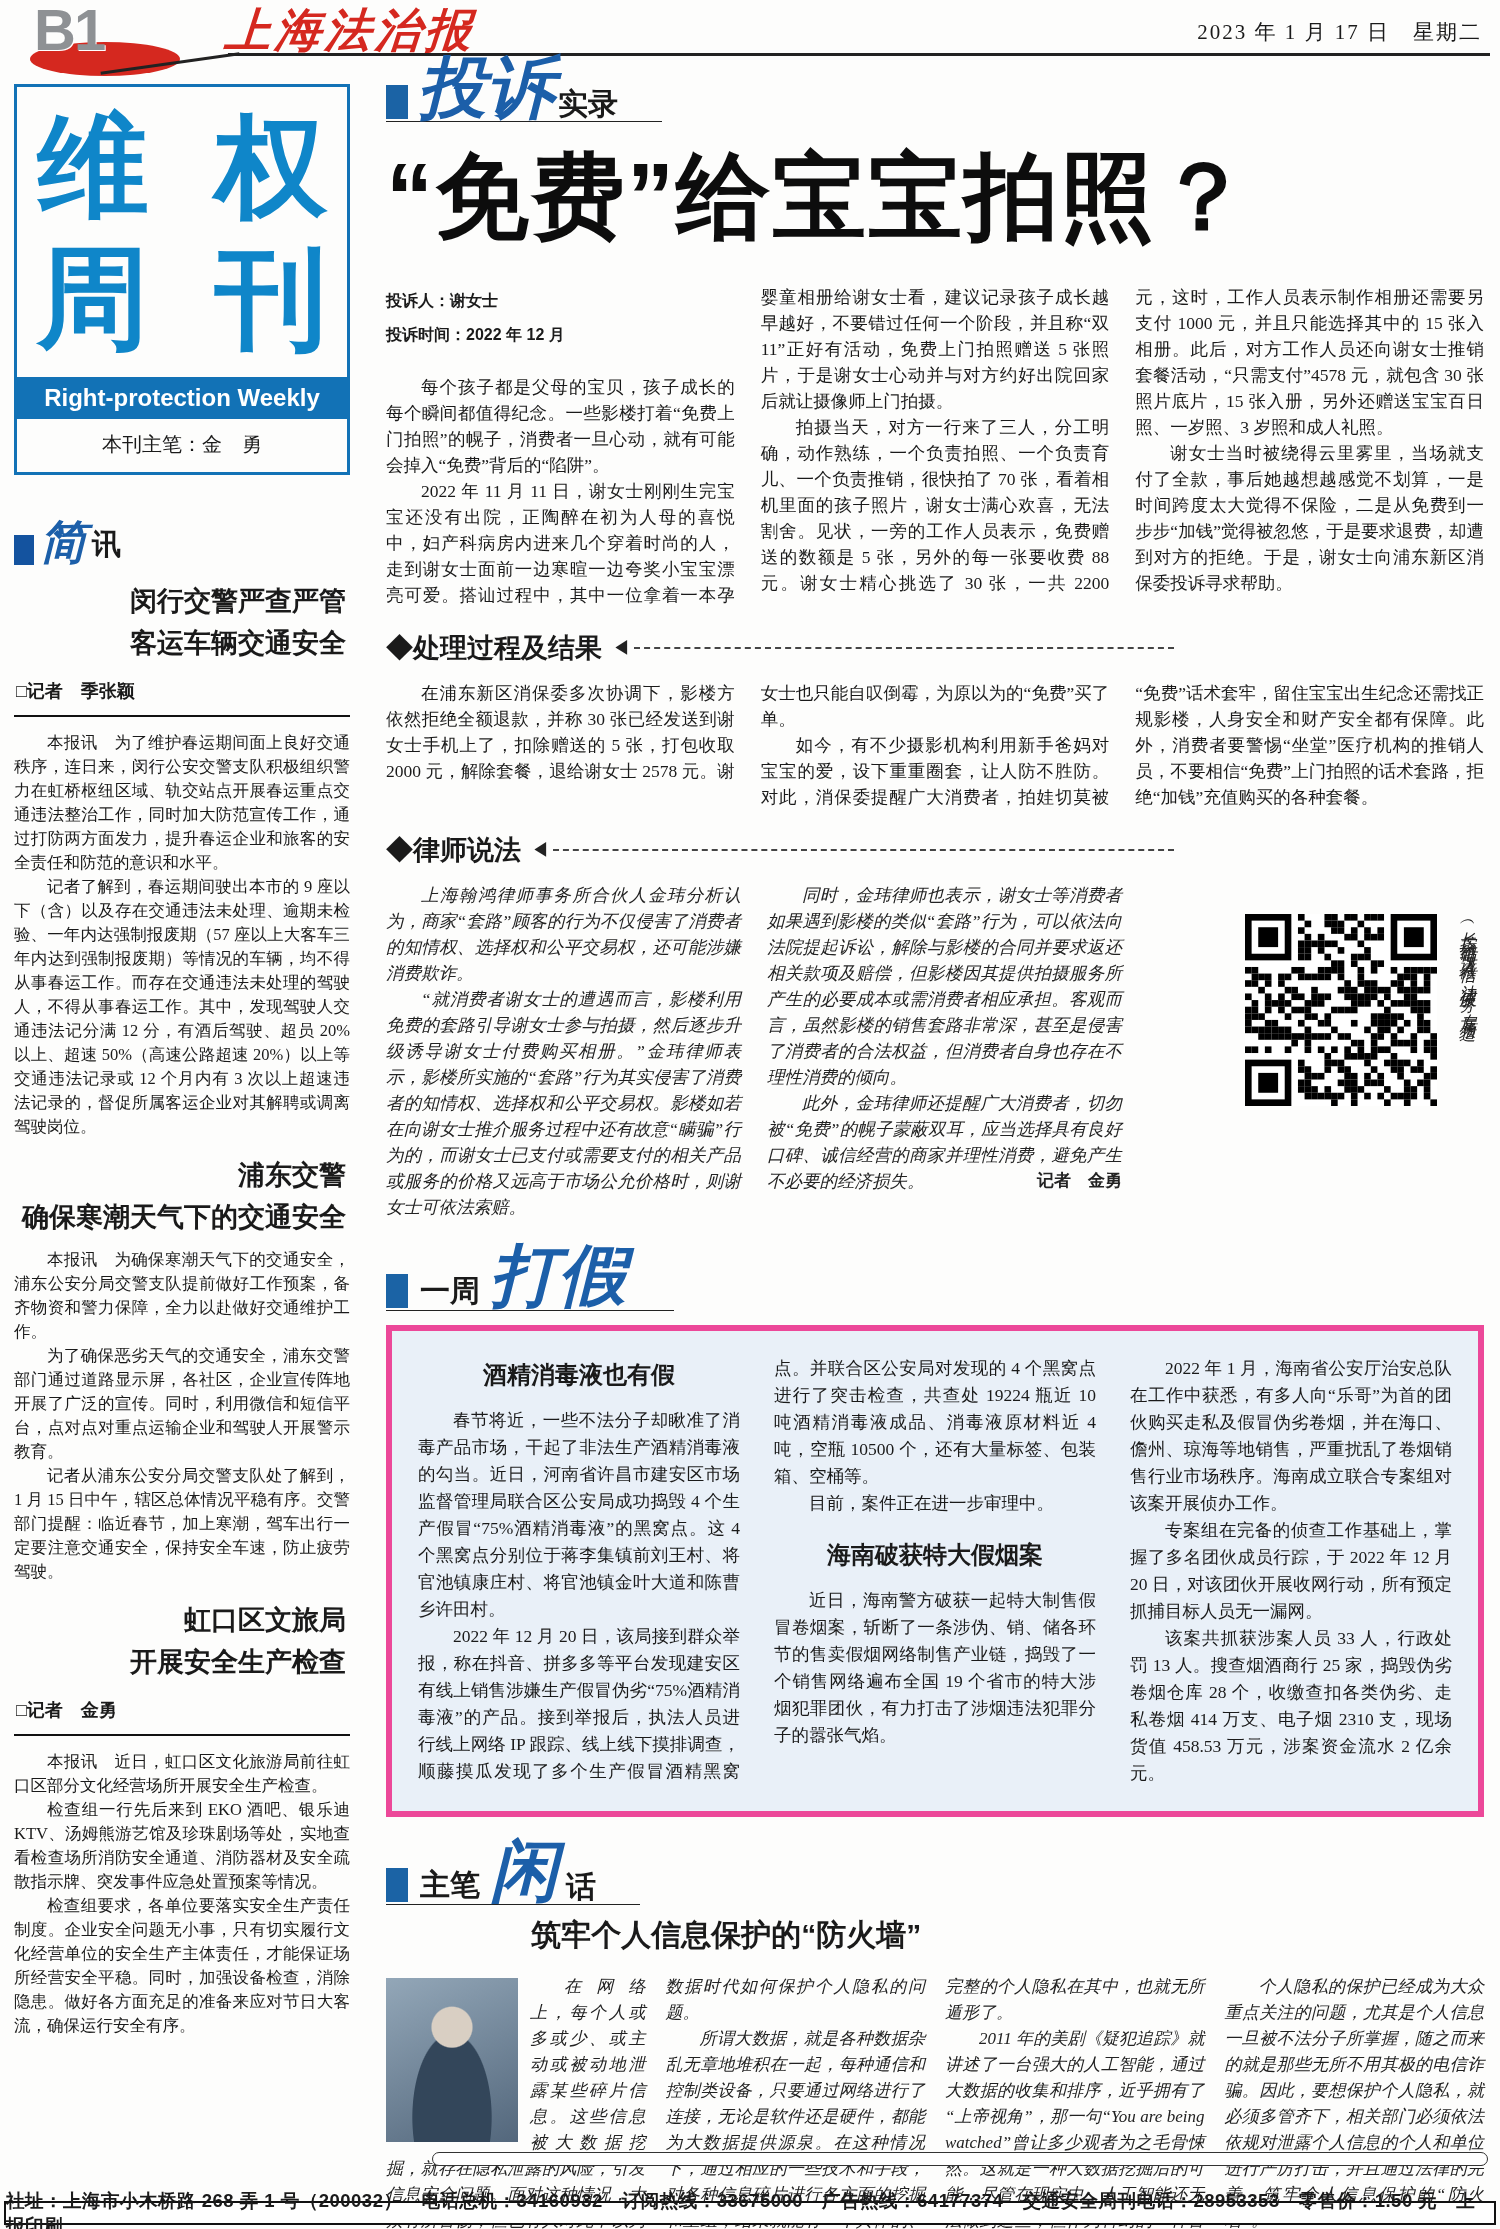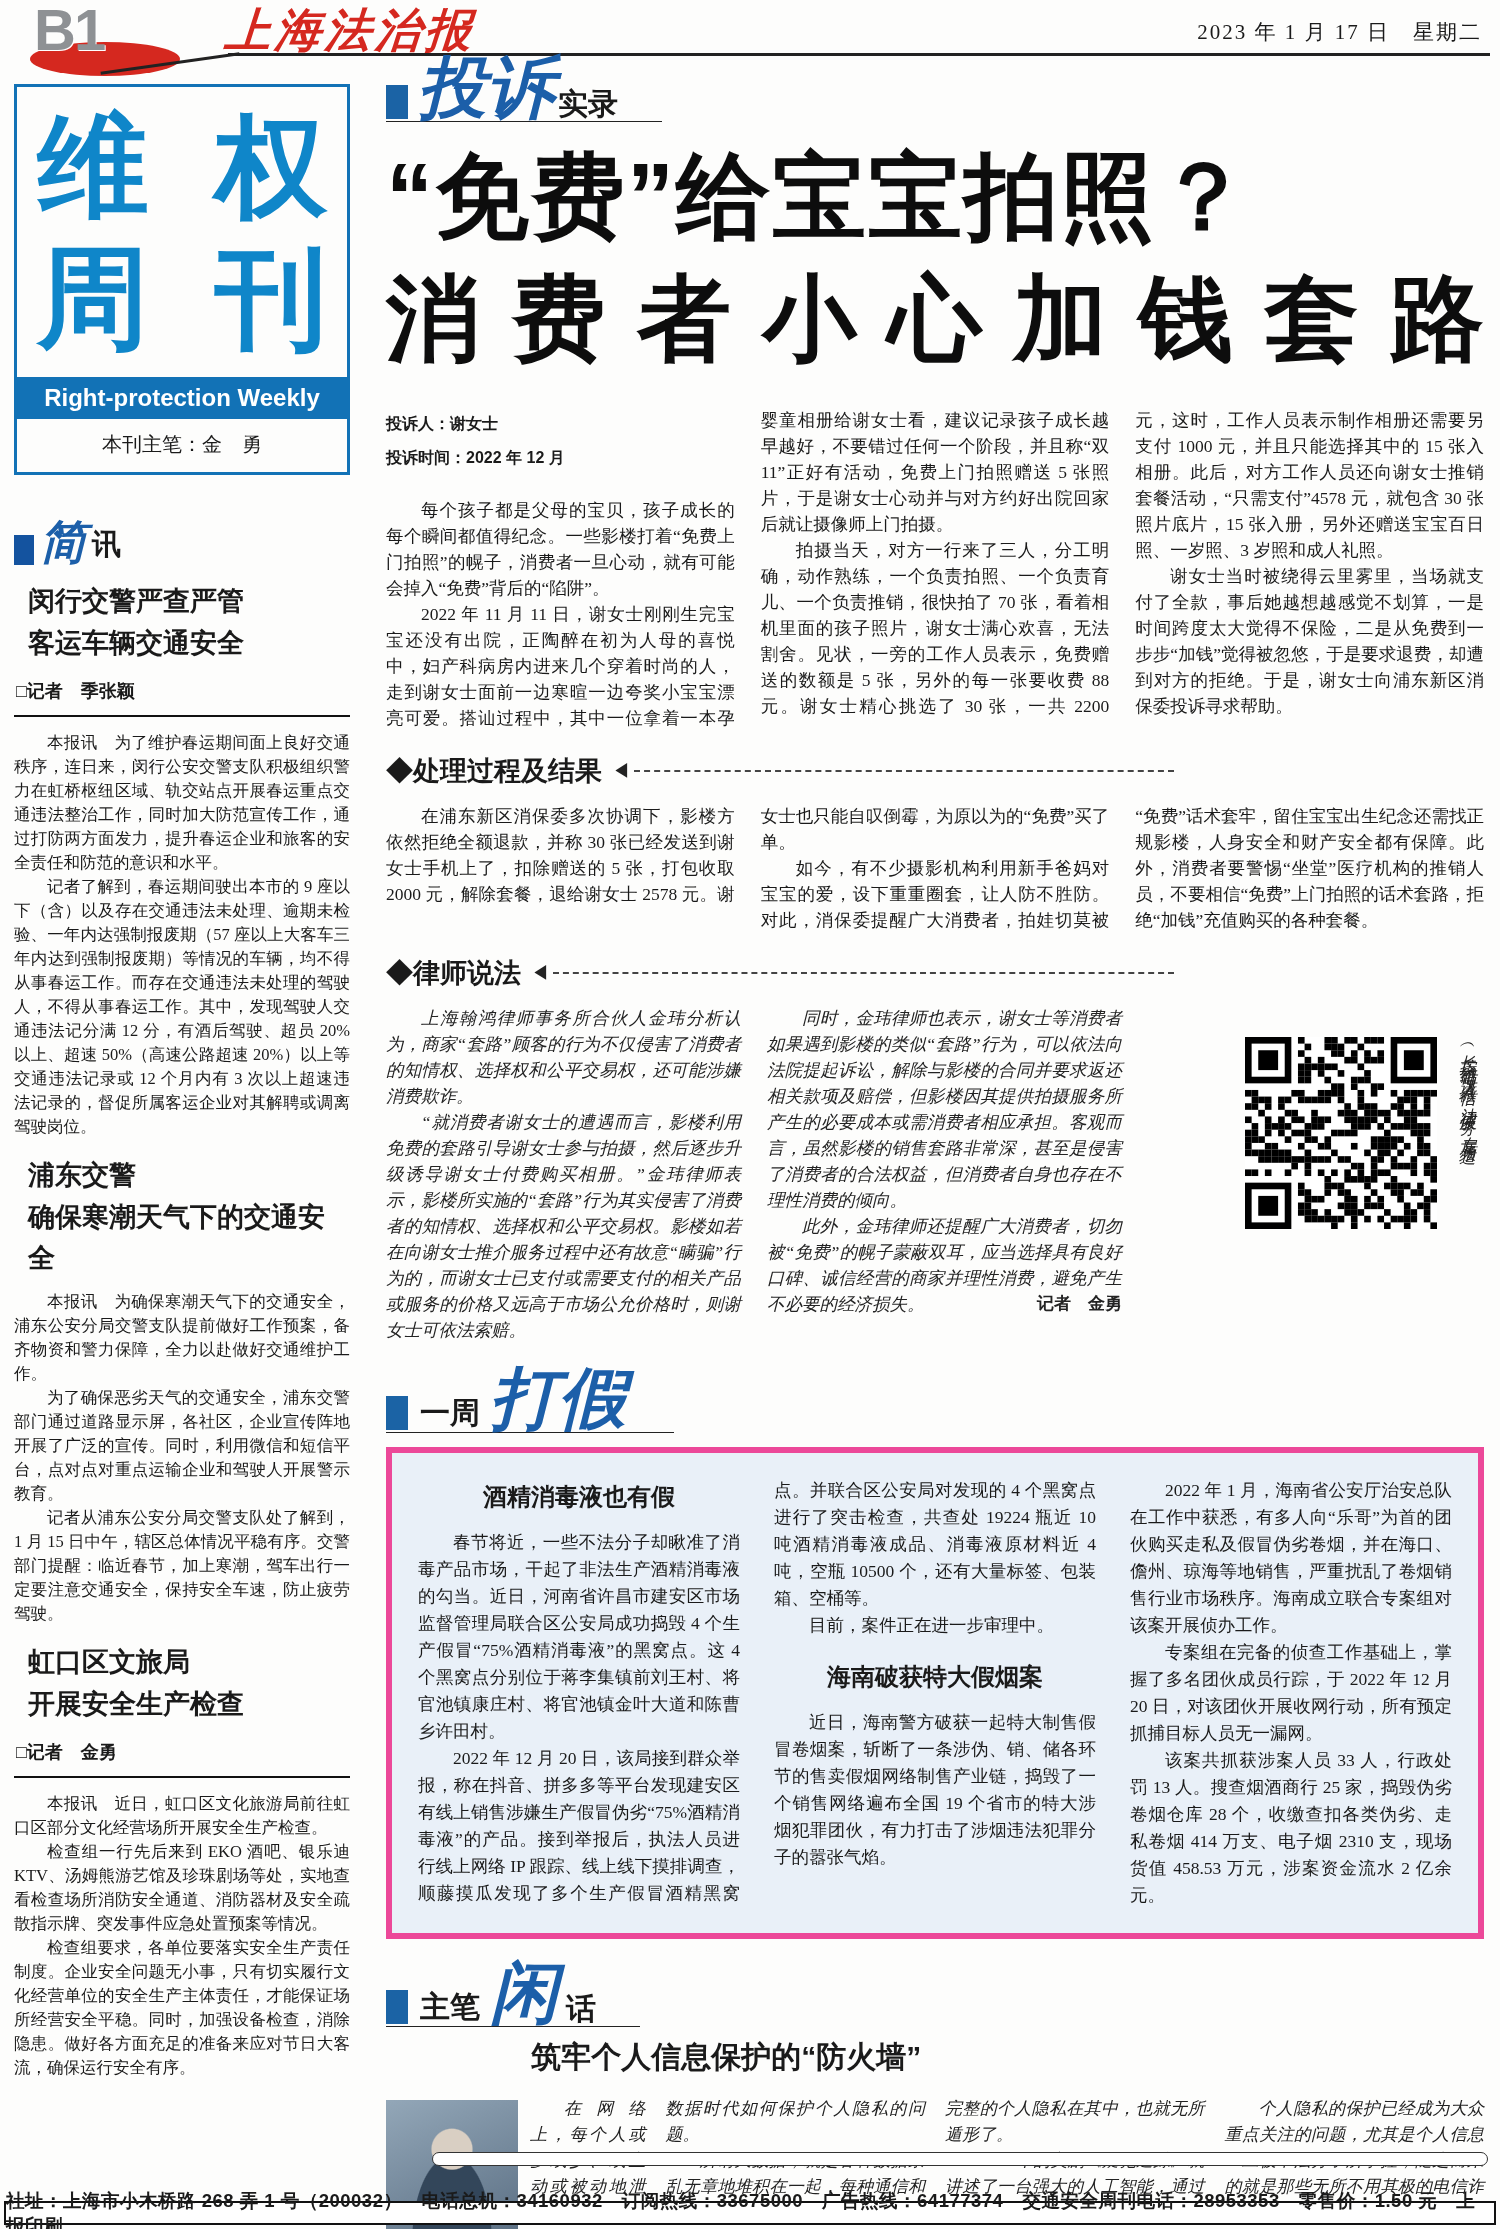--- a/index.html
+++ b/index.html
@@ -27,21 +27,21 @@
       font-family:"Liberation Sans",sans-serif;font-weight:900;font-size:112px;line-height:1.18;color:var(--logo-blue);}
   .logo-en{margin-top:12px;background:var(--blue);color:#fff;text-align:center;
       font-family:"Liberation Sans",sans-serif;font-weight:700;font-size:24px;padding:7px 0;}
   .logo-editor{text-align:center;font-size:20px;padding:12px 0 14px;font-family:"Liberation Sans",sans-serif;}
   .rail-tag{display:flex;align-items:flex-end;margin:46px 0 14px;}
   .tag-sq{width:20px;height:30px;background:#14539f;margin-right:6px;}
   .tag-blue{font-weight:700;font-style:italic;font-size:46px;line-height:.95;color:var(--callig);margin-right:6px;}
   .tag-black{font-family:"Liberation Sans",sans-serif;font-weight:700;font-size:29px;}
   .rail-art{margin-bottom:10px;}
   .rail-title{font-family:"Liberation Sans",sans-serif;font-weight:900;font-size:27px;line-height:1.55;
-      text-align:left;margin:16px 14px 10px;}
+      text-align:right;margin:16px 4px 10px;}
   .byline{font-family:"Liberation Sans",sans-serif;font-size:18px;font-weight:700;
       padding:4px 2px 12px;border-bottom:2.5px solid #111;margin-bottom:14px;}
   .rail-body p{font-size:16.5px;line-height:24px;text-align:justify;text-indent:2em;}
   
   .main{position:absolute;left:386px;top:58px;width:1098px;}
   .sec-tag{display:flex;align-items:flex-end;width:fit-content;border-bottom:1.5px solid #222;
       padding:0 44px 2px 0;margin-bottom:10px;}
   .sec-tag .tag-sq{width:22px;height:34px;background:#1b63a5;}
   .sec-tag .big-blue{font-weight:700;font-style:italic;font-size:68px;line-height:.9;color:var(--callig);margin:0 4px;}
   .sec-tag .small-black{font-family:"Liberation Sans",sans-serif;font-weight:700;font-size:30px;line-height:1;}
@@ -164,21 +164,20 @@
 <div class="main">
 
   <div class="sec-tag">
     <span class="tag-sq"></span>
     <span class="big-blue">投诉</span>
     <span class="small-black">实录</span>
   </div>
 
   <div class="headline">
     <div class="l1">“免费”给宝宝拍照？</div>
-    <div class="l2">消费者小心加钱套路</div>
   </div>
 
   <div class="cols3 bodytext">
     <div class="meta">
       <div>投诉人：谢女士</div>
       <div>投诉时间：2022 年 12 月</div>
     </div>
     <p>每个孩子都是父母的宝贝，孩子成长的每个瞬间都值得纪念。一些影楼打着“免费上门拍照”的幌子，消费者一旦心动，就有可能会掉入“免费”背后的“陷阱”。</p>
     <p>2022 年 11 月 11 日，谢女士刚刚生完宝宝还没有出院，正陶醉在初为人母的喜悦中，妇产科病房内进来几个穿着时尚的人，走到谢女士面前一边寒暄一边夸奖小宝宝漂亮可爱。搭讪过程中，其中一位拿着一本孕婴童相册给谢女士看，建议记录孩子成长越早越好，不要错过任何一个阶段，并且称“双 11”正好有活动，免费上门拍照赠送 5 张照片，于是谢女士心动并与对方约好出院回家后就让摄像师上门拍摄。</p>
     <p>拍摄当天，对方一行来了三人，分工明确，动作熟练，一个负责拍照、一个负责育儿、一个负责推销，很快拍了 70 张，看着相机里面的孩子照片，谢女士满心欢喜，无法割舍。见状，一旁的工作人员表示，免费赠送的数额是 5 张，另外的每一张要收费 88 元。谢女士精心挑选了 30 张，一共 2200 元，这时，工作人员表示制作相册还需要另支付 1000 元，并且只能选择其中的 15 张入相册。此后，对方工作人员还向谢女士推销套餐活动，“只需支付”4578 元，就包含 30 张照片底片，15 张入册，另外还赠送宝宝百日照、一岁照、3 岁照和成人礼照。</p>

